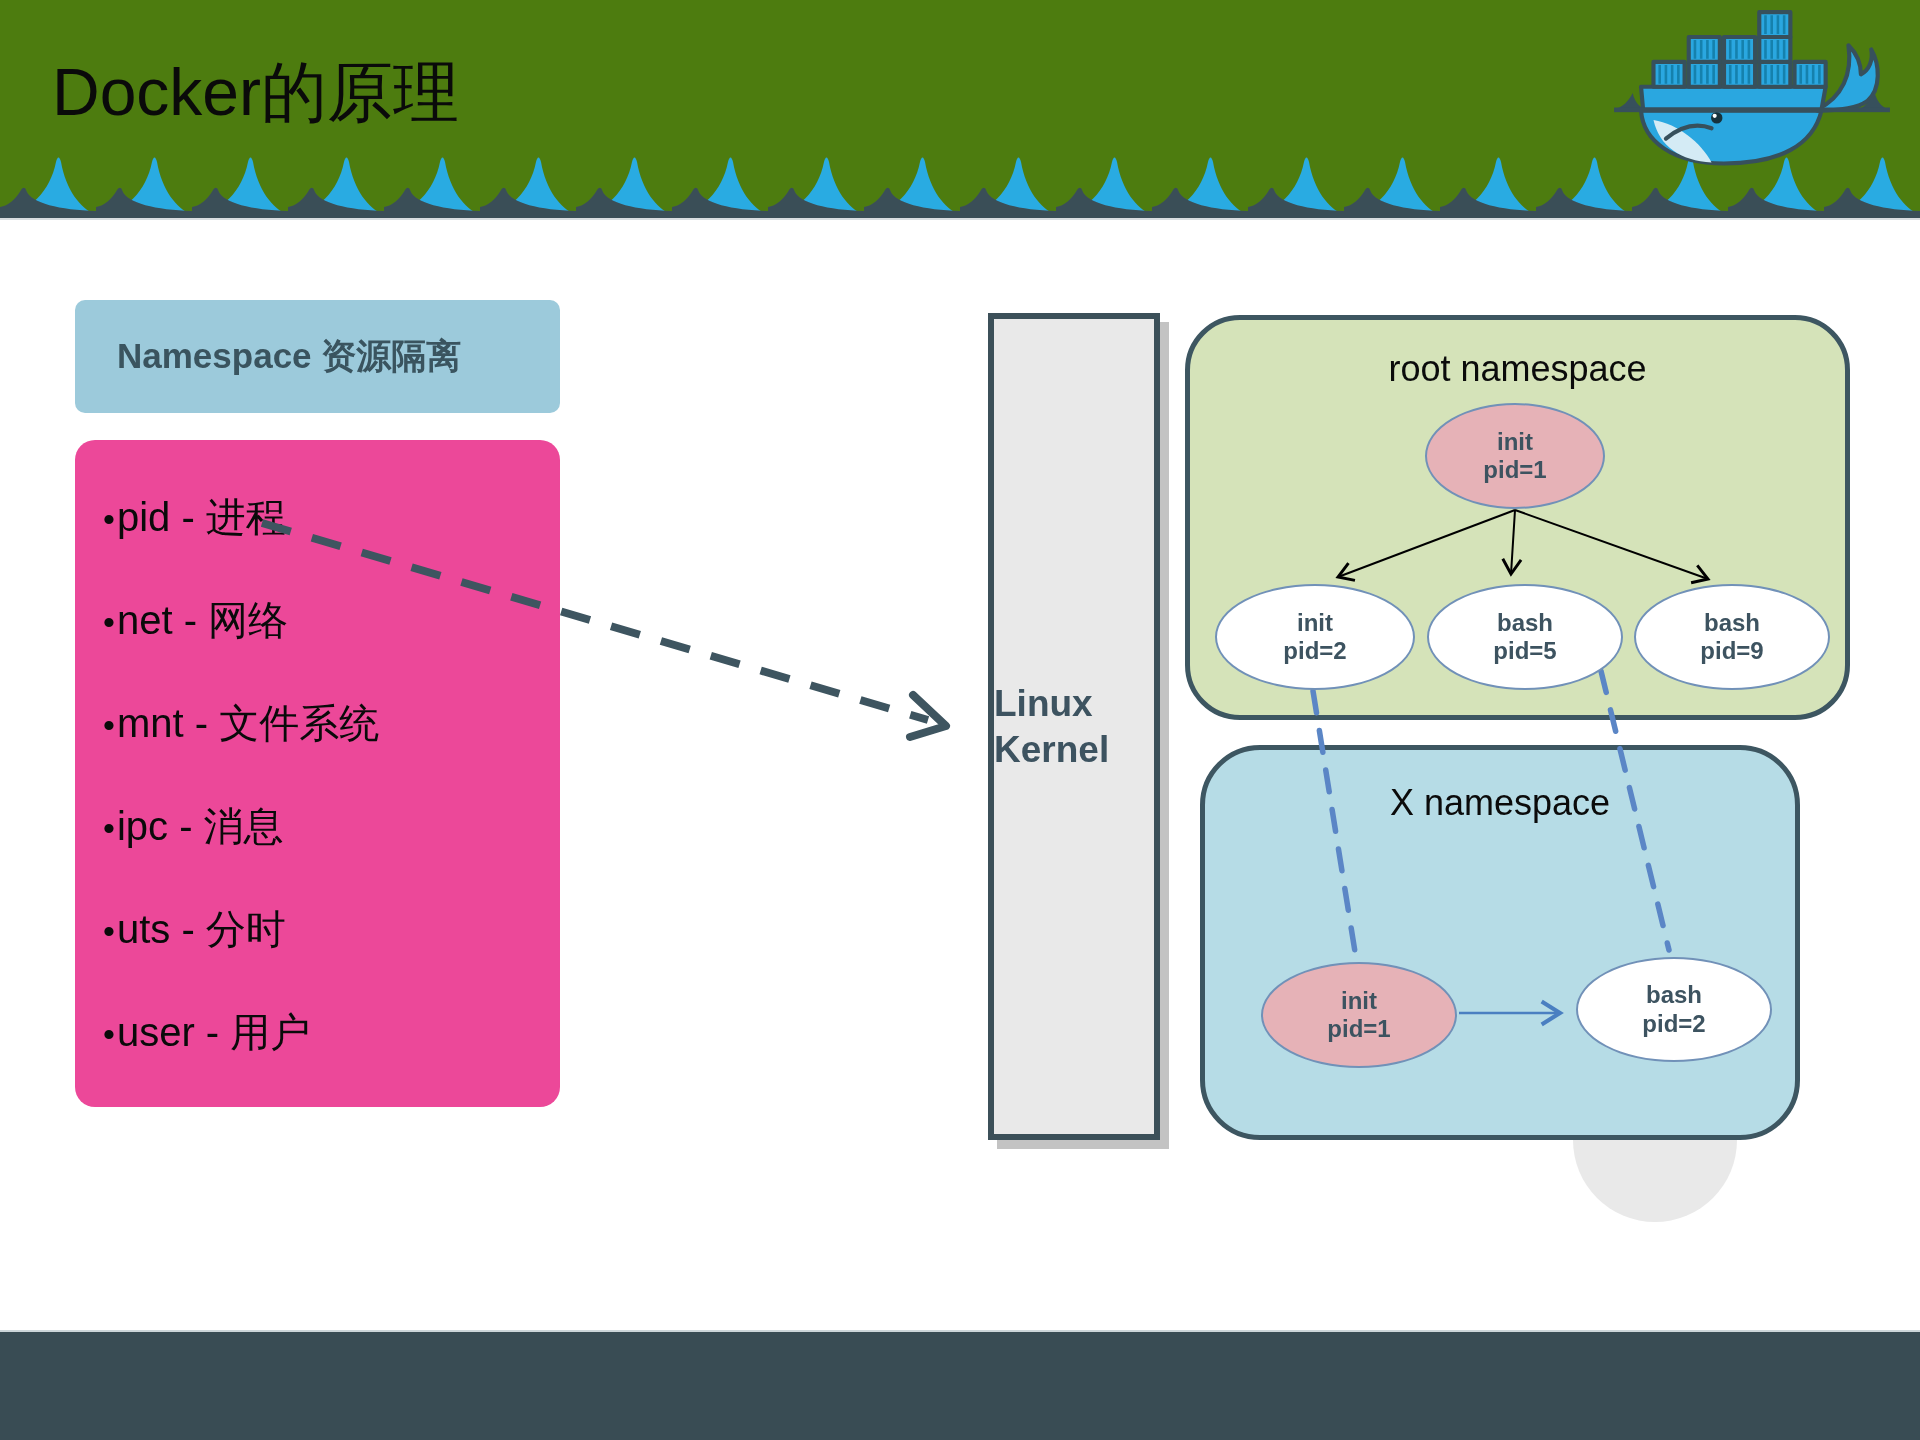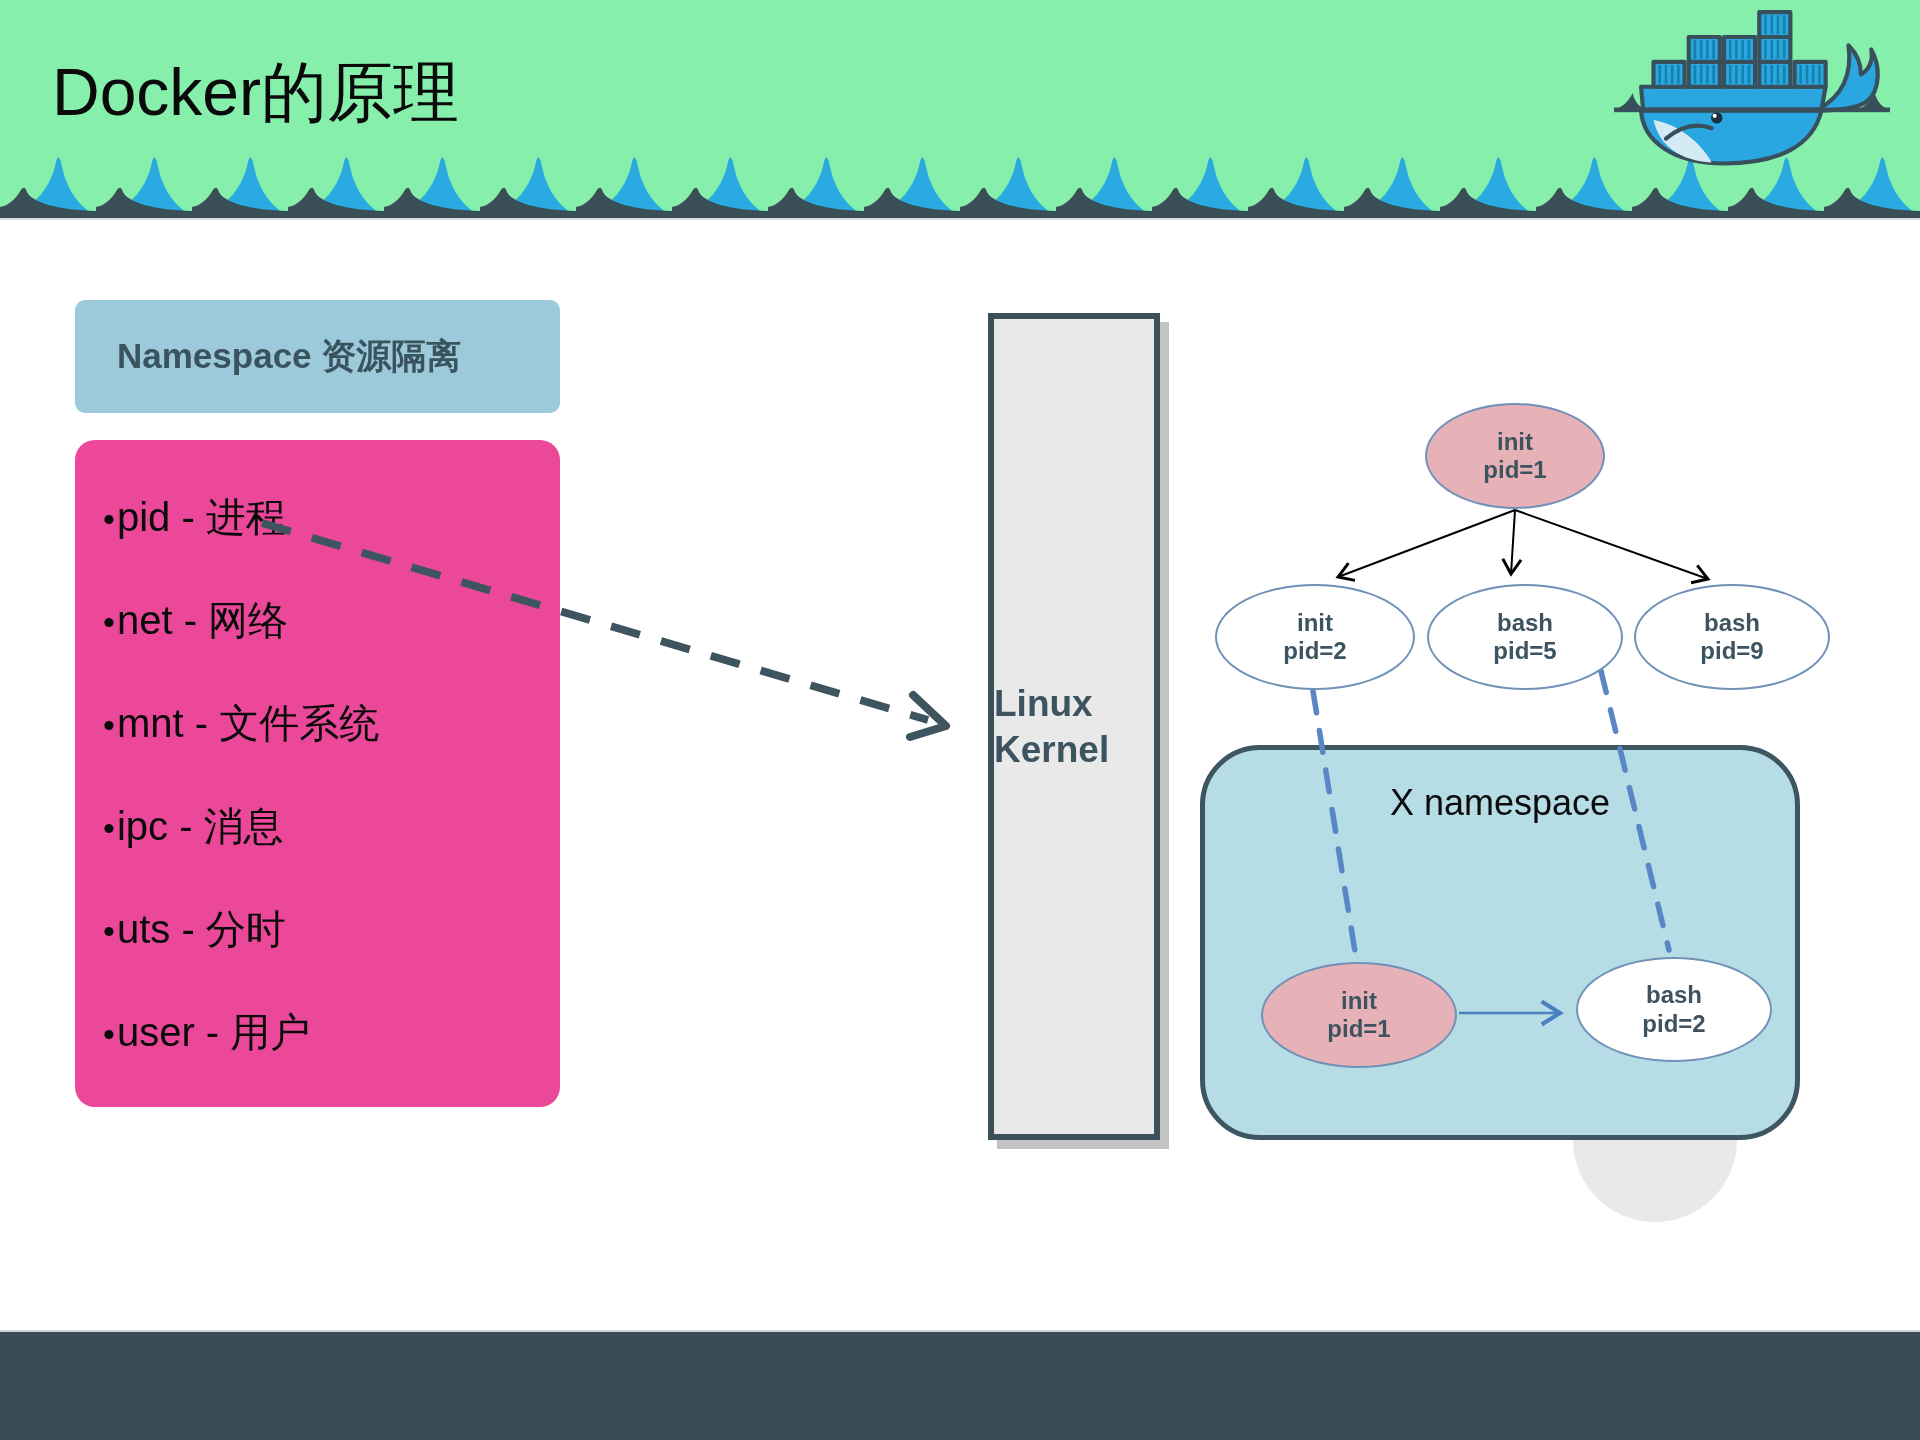--- a/index.html
+++ b/index.html
@@ -2,21 +2,21 @@
 <html><head>
 <meta charset="utf-8">
 <style>
   html,body{margin:0;padding:0;background:#888;}
   #stage{
     position:relative;width:1920px;height:1440px;margin:0 auto;
     background:#ffffff;overflow:hidden;
     font-family:"Liberation Sans","DejaVu Sans",sans-serif;
   }
   
-  .header{position:absolute;left:0;top:0;width:1920px;height:218px;background:#86efac;border-bottom:2px solid #d8dde0;}
+  .header{position:absolute;left:0;top:0;width:1920px;height:218px;background:#4d7c0f;border-bottom:2px solid #d8dde0;}
   .page-title{position:absolute;left:52px;top:48px;font-size:66px;color:#0a0a0a;letter-spacing:0px;white-space:nowrap;}
   .wave-svg{position:absolute;left:0;top:148px;width:1920px;height:70px;display:block;}
   .logo-svg{position:absolute;left:1612px;top:10px;width:280px;height:166px;}
   
   .footer{position:absolute;left:0;top:1330px;width:1920px;height:110px;background:#394c54;border-top:2px solid #ccd5d9;}
   
   .section-header{
     position:absolute;left:75px;top:300px;width:485px;height:113px;border-radius:10px;
     background:#9ccadb;display:flex;align-items:center;box-sizing:border-box;padding-left:42px;
     font-size:35px;font-weight:bold;color:#3a545f;white-space:nowrap;
@@ -134,20 +134,23 @@
     </ul>
   </div>
 
   <div class="decor-circle"></div>
 
   <div class="kernel-box">
     <span>Linux</span>
     <span>Kernel</span>
   </div>
 
+  <div class="ns-box root-ns">
+    <div class="ns-title">root namespace</div>
+  </div>
 
   <div class="ns-box x-ns">
     <div class="ns-title">X namespace</div>
   </div>
 
   <svg class="overlay" viewBox="0 0 1920 1440">
     <defs>
       <marker id="mBlack" viewBox="0 0 12 12" refX="10" refY="6" markerWidth="11" markerHeight="11" orient="auto">
         <path d="M2,1 L10,6 L2,11" fill="none" stroke="#000000" stroke-width="1.6"></path>
       </marker>

